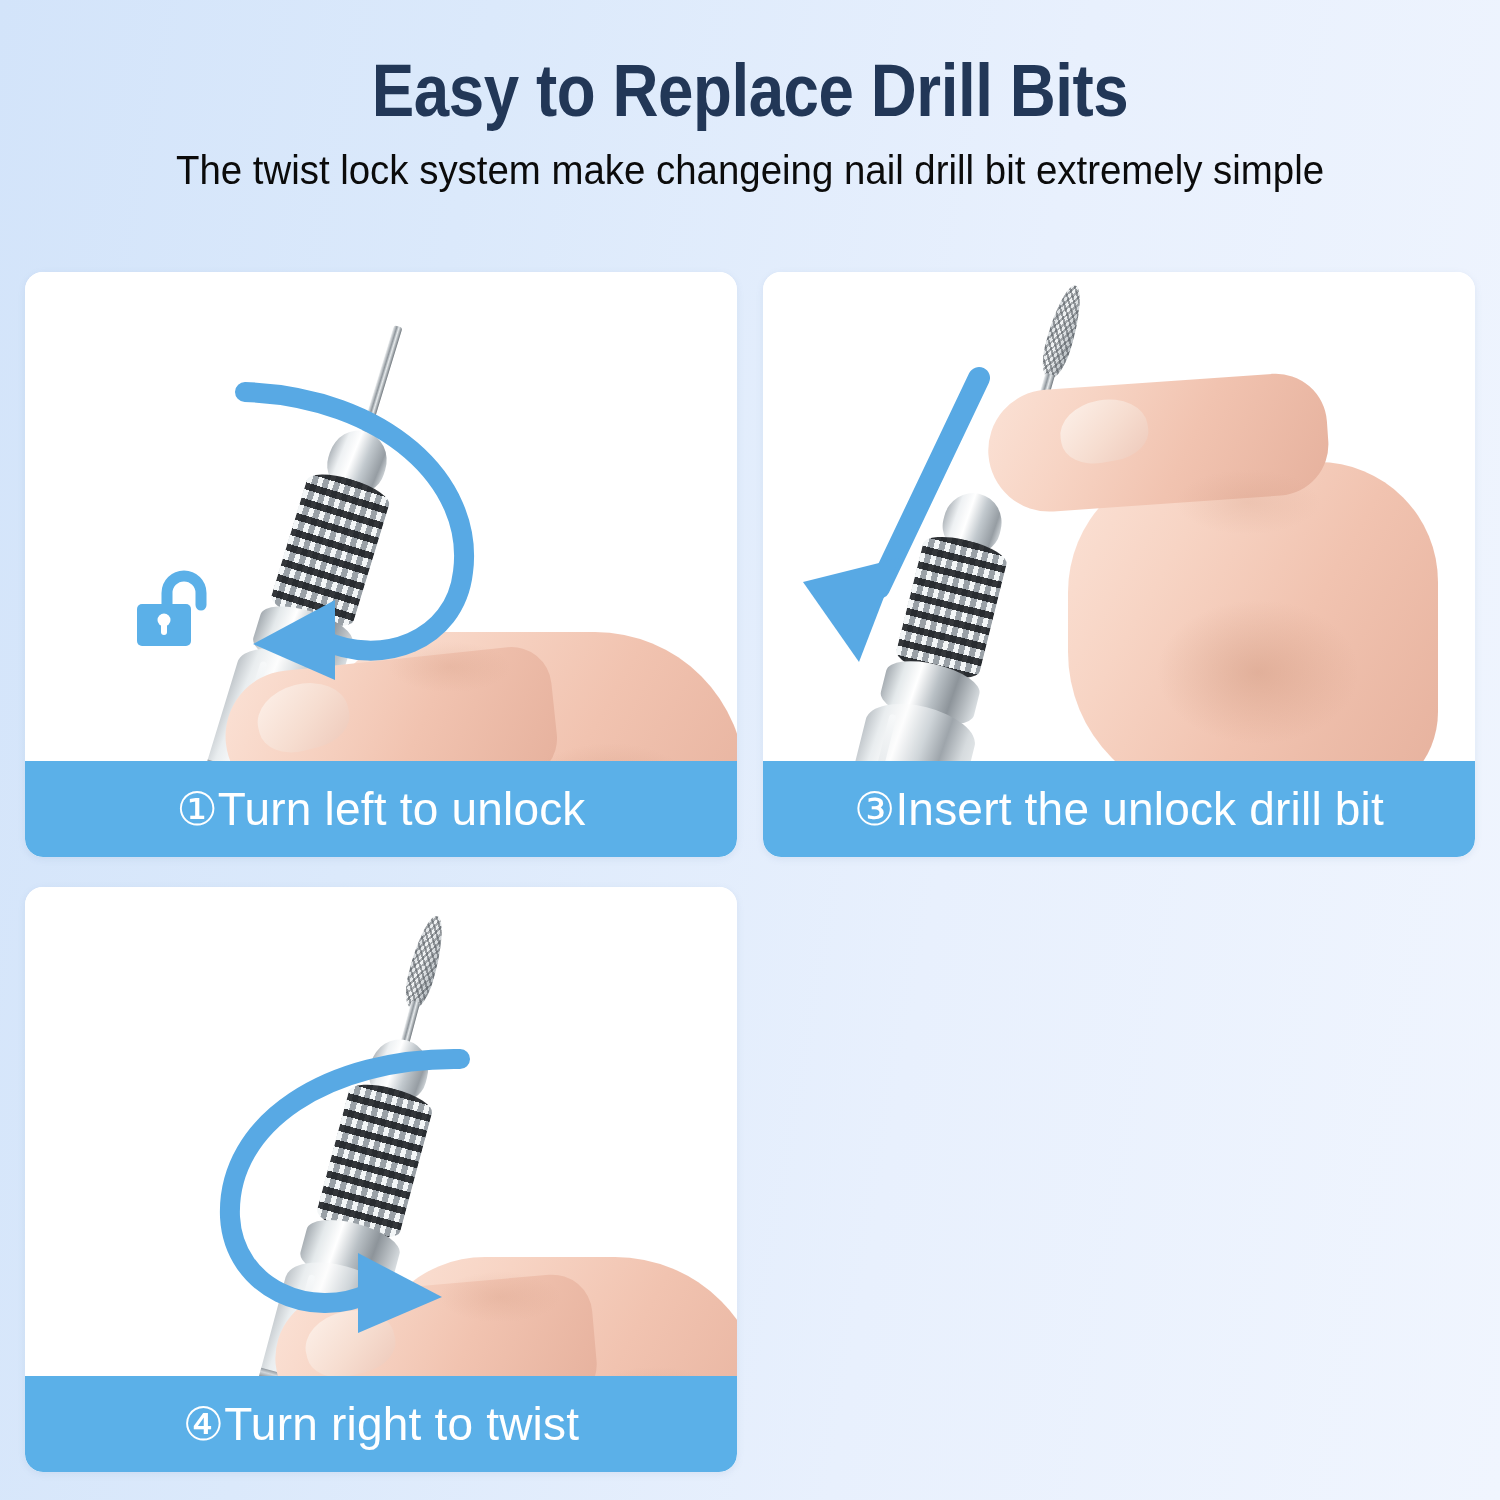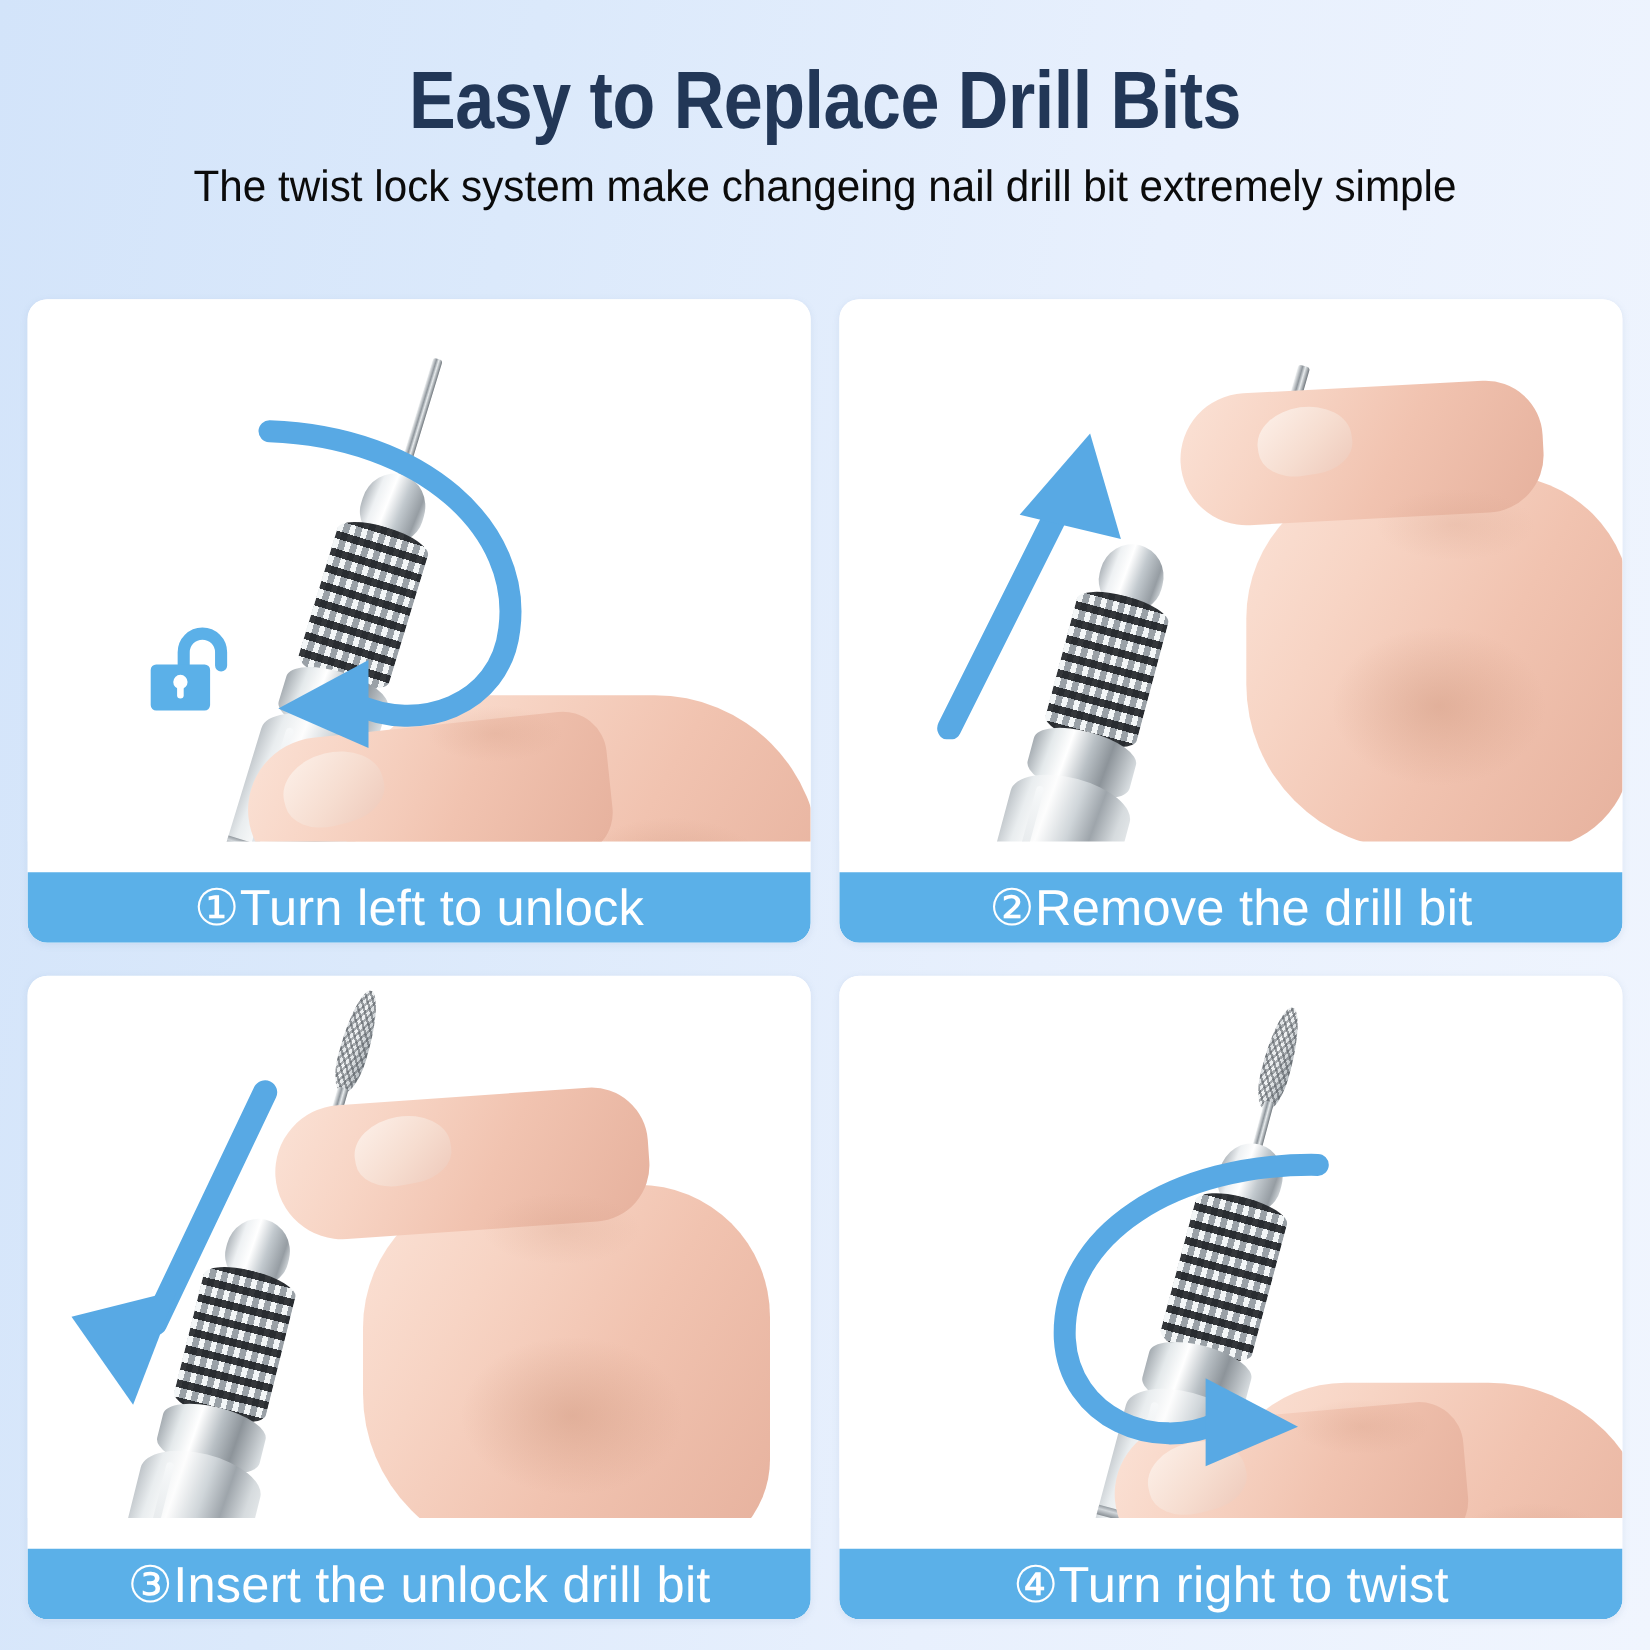--- a/index.html
+++ b/index.html
@@ -35,21 +35,21 @@
     column-gap:26px; row-gap:30px;
   }
   .card{
     position:relative; background:#ffffff; border-radius:18px;
     overflow:hidden; box-shadow:0 2px 7px rgba(110,140,180,.13);
   }
   .photo{ position:absolute; inset:0 0 92px 0; overflow:hidden; background:#fff; }
 
   
   .caption{
-    position:absolute; left:0; right:0; bottom:0; height:64px;
+    position:absolute; left:0; right:0; bottom:0; height:96px;
     background:#5bb0e8;
     border-radius:0 0 18px 18px;
     display:flex; align-items:center; justify-content:center;
     color:#ffffff; font-size:46px; line-height:1;
     letter-spacing:0.2px; white-space:nowrap;
   }
 
   
   .lock{ position:absolute; z-index:6; }
   .lock.open{ left:108px; top:296px; }
@@ -161,48 +161,20 @@
         <path d="M34 36 V25 a17 17 0 0 1 34 0 v12" fill="none" stroke="#5bb0e8" stroke-width="11" stroke-linecap="round"></path>
         <rect x="4" y="36" width="54" height="42" rx="5" fill="#5bb0e8"></rect>
         <circle cx="31" cy="52" r="6.5" fill="#ffffff"></circle>
         <rect x="28" y="54" width="6" height="13" rx="3" fill="#ffffff"></rect>
       </svg>
     </div>
 
     <div class="caption">①Turn left to unlock</div>
   </div>
 
-  <div class="card">
-    <div class="photo">
-
-      <div class="tool" style="left:110px; top:210px; width:120px; height:400px; transform:rotate(15deg);">
-        <div class="nose" style="left:31px; top:0px;   height:60px;"></div>
-        <div class="knurl" style="left:17px; top:48px;  height:138px;"></div>
-        <div class="collar" style="left:12px; top:176px; height:58px;"></div>
-        <div class="barrel" style="left:4px;  top:220px; height:190px;"></div>
-      </div>
-
-      <div class="shaft" style="left:398px; top:58px; width:11px; height:140px; transform:rotate(16deg);"></div>
-
-      <div class="hand" style="left:250px; top:40px; width:470px; height:460px;">
-        <div class="palm" style="left:120px; top:120px; width:350px; height:340px; border-radius:130px 120px 90px 150px;"></div>
-        <div class="finger" style="left:60px; top:40px; width:330px; height:120px; border-radius:60px 52px 52px 60px; transform:rotate(-3deg);"></div>
-        <div class="nail" style="left:130px; top:58px; width:86px; height:62px; transform:rotate(-8deg);"></div>
-        <div class="shade" style="left:160px; top:230px; width:270px; height:200px;"></div>
-        <div class="shade" style="left:210px; top:120px; width:200px; height:90px; opacity:.45;"></div>
-      </div>
-
-      <svg class="arrow" style="left:60px; top:110px; width:220px; height:290px;" viewBox="0 0 220 290">
-        <path d="M40 280 L150 60" stroke="#58a9e4" stroke-width="22" stroke-linecap="round" fill="none"></path>
-        <polygon points="168,12 196,108 104,86" fill="#58a9e4"></polygon>
-      </svg>
-    </div>
-
-    <div class="caption">②Remove the drill bit</div>
-  </div>
 
   <div class="card">
     <div class="photo">
 
       <div class="tool" style="left:60px; top:210px; width:120px; height:400px; transform:rotate(14deg);">
         <div class="nose" style="left:31px; top:0px;   height:60px;"></div>
         <div class="knurl" style="left:17px; top:48px;  height:138px;"></div>
         <div class="collar" style="left:12px; top:176px; height:58px;"></div>
         <div class="barrel" style="left:4px;  top:220px; height:190px;"></div>
       </div>

